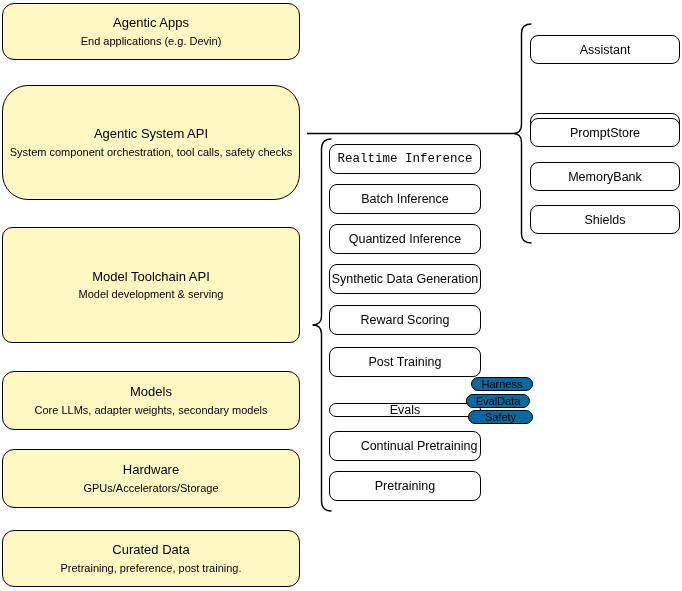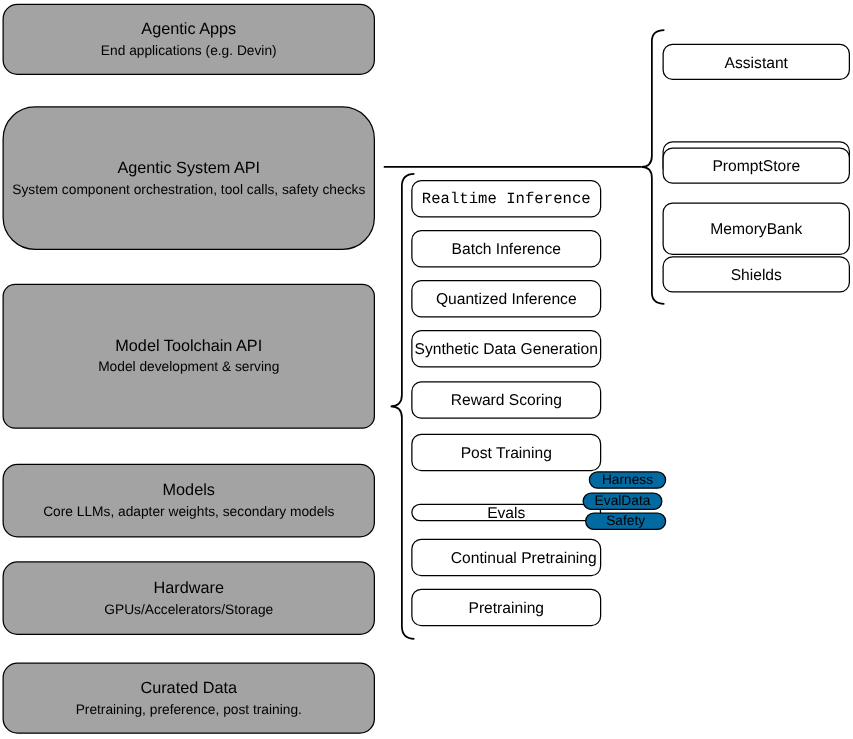--- a/index.html
+++ b/index.html
@@ -1,21 +1,21 @@
 <!DOCTYPE html>
 <html><head>
 <meta charset="utf-8">
 <style>
   html,body{margin:0;padding:0;background:#ffffff;}
   .canvas{
     position:relative;width:682px;height:591px;background:#ffffff;
     font-family:"Liberation Sans",sans-serif;color:#000;overflow:hidden;
   }
   .box{
-    position:absolute;background:#a3a3a3;border:1.5px solid #000;
+    position:absolute;background:#fef9c3;border:1.5px solid #000;
     display:flex;flex-direction:column;align-items:center;justify-content:center;
     text-align:center;box-sizing:border-box;z-index:2;
   }
   .box-title{font-size:13px;line-height:1.25;white-space:nowrap;}
   .box-subtitle{font-size:11px;line-height:1.2;margin-top:3px;white-space:nowrap;}
   .node{
     position:absolute;background:#fff;border:1.5px solid #000;border-radius:8px;
     display:flex;align-items:center;justify-content:center;
     font-size:12.5px;white-space:nowrap;box-sizing:border-box;z-index:2;
   }
@@ -107,20 +107,20 @@
 
   <div class="node" style="left:530px;top:35px;width:150px;height:29px;">
     <span>Assistant</span>
   </div>
   <div class="node" style="left:530px;top:77px;width:150px;height:29px;margin-top:36px;">
     <span>Orchestrator</span>
   </div>
   <div class="node" style="left:530px;top:118px;width:150px;height:29px;">
     <span>PromptStore</span>
   </div>
-  <div class="node" style="left:530px;top:162px;width:150px;height:42px;">
+  <div class="node" style="left:530px;top:162px;width:150px;height:29px;">
     <span>MemoryBank</span>
   </div>
   <div class="node" style="left:530px;top:205px;width:150px;height:29px;">
     <span>Shields</span>
   </div>
 
 </div>
 
 </body></html>

